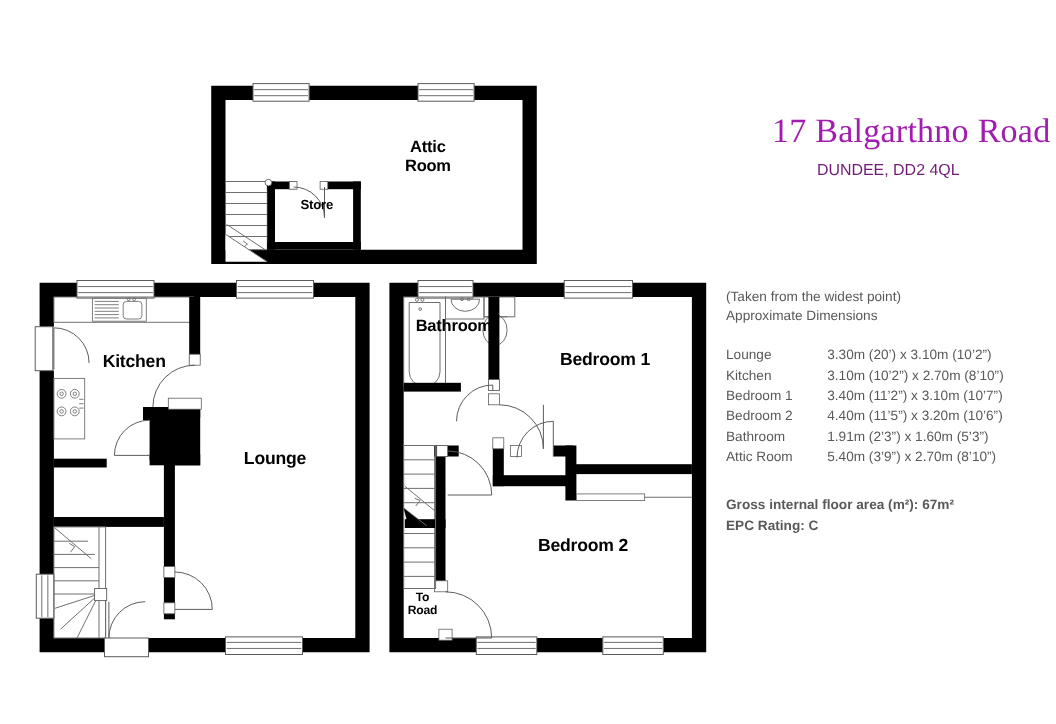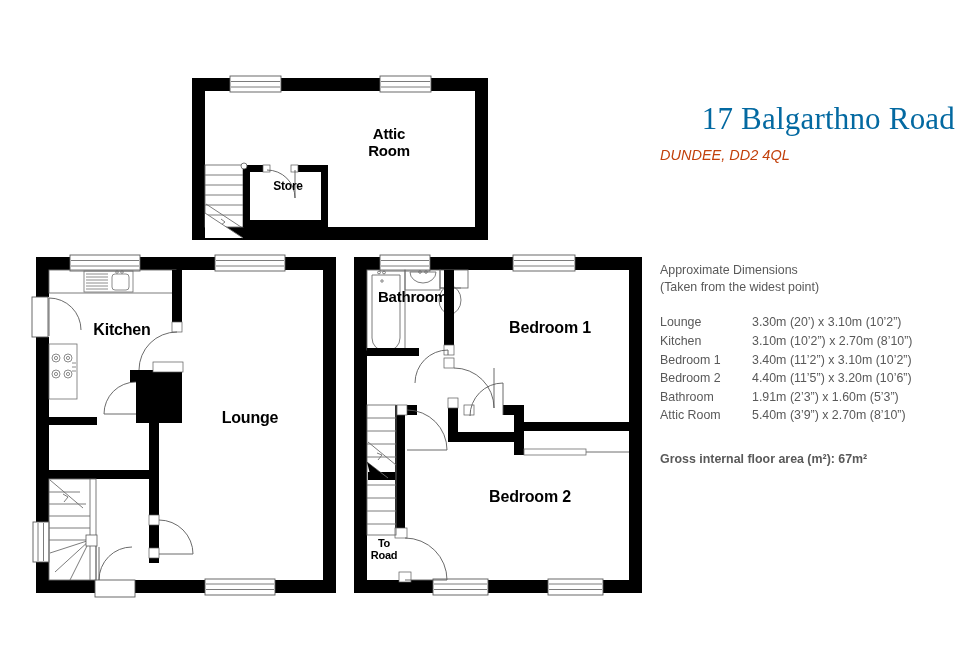--- a/index.html
+++ b/index.html
@@ -24,37 +24,36 @@
   .info-panel {
     position: absolute;
     left: 660px;
     top: 100px;
     width: 295px;
   }
   .title {
     font-family: "Liberation Serif", serif;
     font-size: 31px;
     font-weight: 400;
-    color: #0369a1;
+    color: #a21caf;
     text-align: right;
     letter-spacing: 0.2px;
     white-space: nowrap;
     margin: 0;
     padding: 0;
     line-height: 38px;
   }
   .subtitle {
     font-family: "Liberation Sans", sans-serif;
     font-size: 14.5px;
-    color: #c2410c;
-    text-align: left;
+    color: #701a75;
+    text-align: center;
     margin: 0;
     padding-top: 8px;
     line-height: 18px;
-    font-style: italic;
   }
   .dims-block {
     position: absolute;
     left: 660px;
     top: 262px;
     width: 298px;
     color: #595959;
     font-size: 12.4px;
     line-height: 17.2px;
   }
@@ -410,49 +409,50 @@
   <div class="room-label lbl-bed2">Bedroom 2</div>
   <div class="room-label lbl-toattic">To
 Road</div>
 
   <div class="info-panel">
     <div class="title">17 Balgarthno Road</div>
     <div class="subtitle">DUNDEE, DD2 4QL</div>
   </div>
 
   <div class="dims-block">
+    <div class="dims-head-line">(Taken from the widest point)</div>
     <div class="dims-head-line">Approximate Dimensions</div>
-    <div class="dims-head-line">(Taken from the widest point)</div>
     <table class="dims-table">
       <tbody>
         <tr>
           <td class="room-name">Lounge</td>
           <td>3.30m (20’) x 3.10m (10’2”)</td>
         </tr>
         <tr>
           <td class="room-name">Kitchen</td>
           <td>3.10m (10’2”) x 2.70m (8’10”)</td>
         </tr>
         <tr>
           <td class="room-name">Bedroom 1</td>
-          <td>3.40m (11’2”) x 3.10m (10’2”)</td>
+          <td>3.40m (11’2”) x 3.10m (10’7”)</td>
         </tr>
         <tr>
           <td class="room-name">Bedroom 2</td>
           <td>4.40m (11’5”) x 3.20m (10’6”)</td>
         </tr>
         <tr>
           <td class="room-name">Bathroom</td>
           <td>1.91m (2’3”) x 1.60m (5’3”)</td>
         </tr>
         <tr>
           <td class="room-name">Attic Room</td>
           <td>5.40m (3’9”) x 2.70m (8’10”)</td>
         </tr>
       </tbody>
     </table>
   </div>
 
   <div class="footer-block">
     <div>Gross internal floor area (m²): 67m²</div>
+    <div>EPC Rating: C</div>
   </div>
 
 </div>
 
 </body></html>

